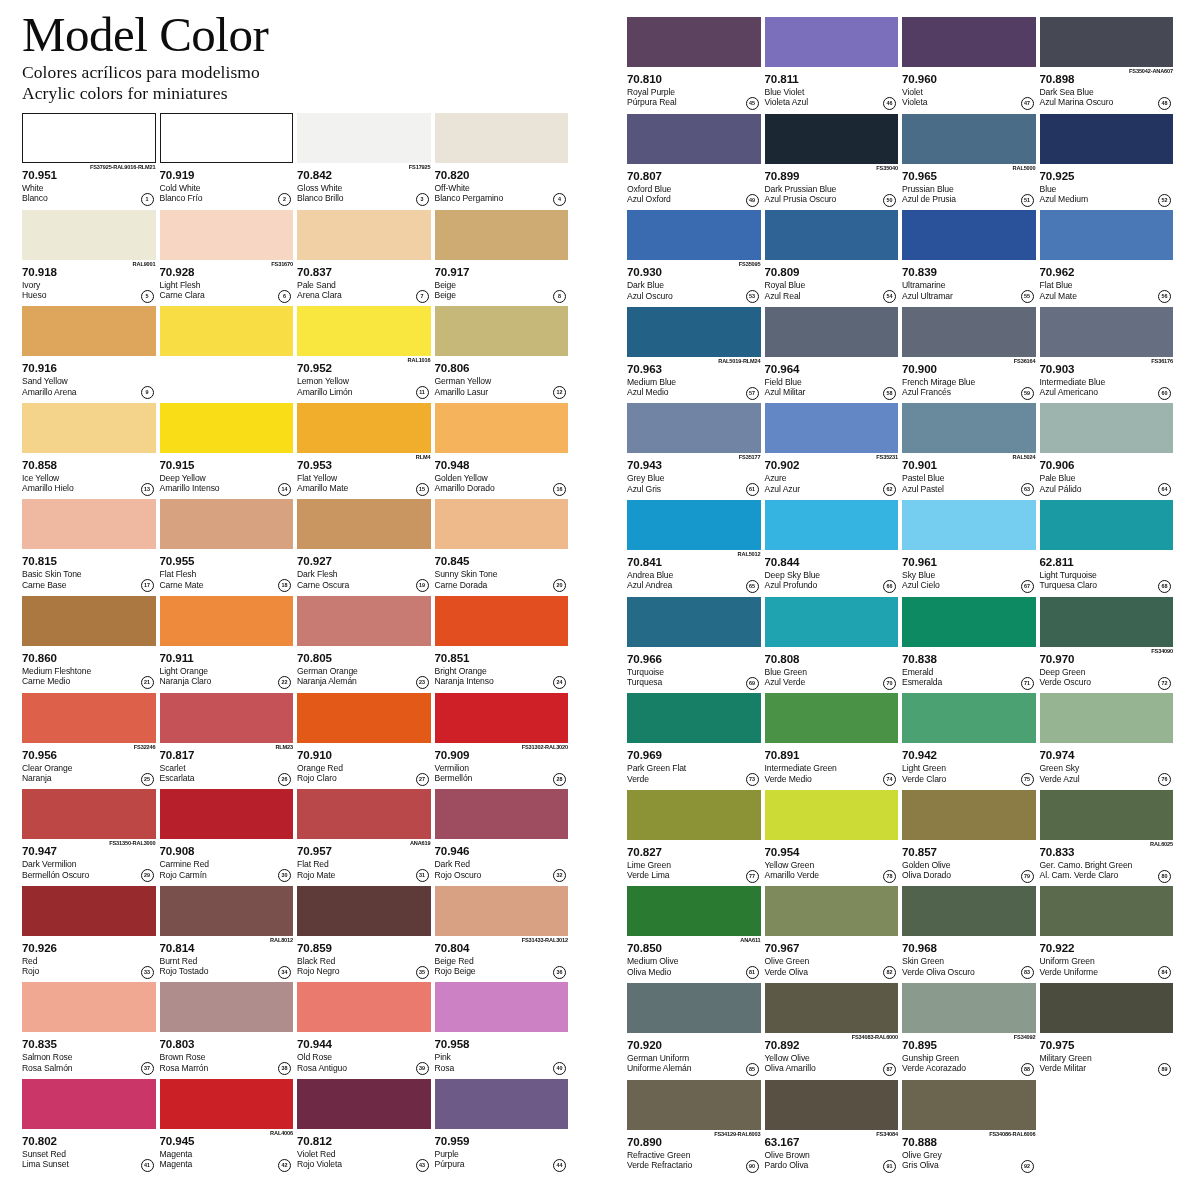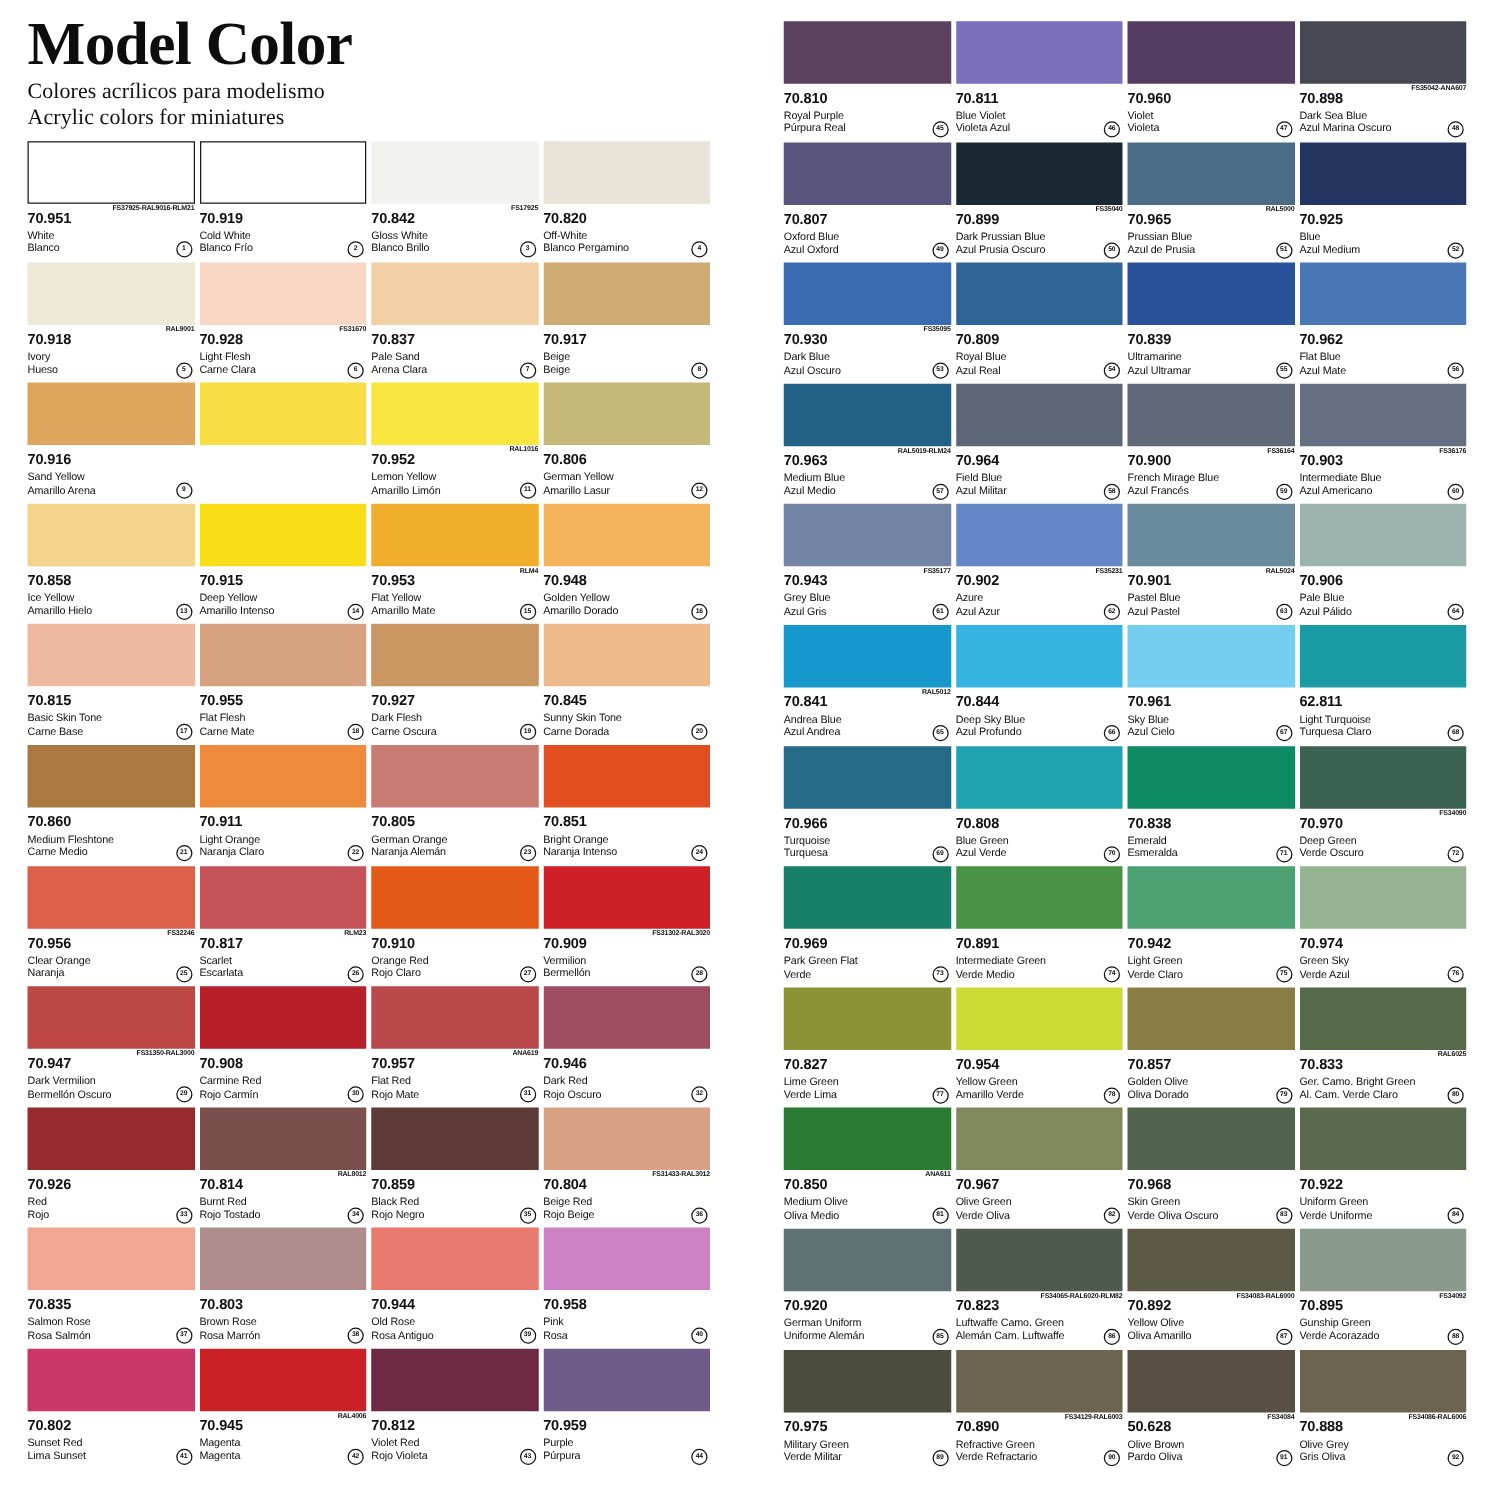--- a/index.html
+++ b/index.html
@@ -8,21 +8,21 @@
     background:#ffffff;
     font-family:"Liberation Sans", sans-serif;
     overflow:hidden;
   }
   #sheet{position:relative;width:1200px;height:1200px;}
 
   
   #masthead{position:absolute;left:22px;top:8px;width:560px;}
   #title{
     font-family:"Liberation Serif", serif;
-    font-weight:bold;
+    font-weight:normal;
     font-size:49px;
     line-height:54px;
     letter-spacing:-0.5px;
     color:#0d0d0d;
     margin:0;
   }
   .subline{
     font-family:"Liberation Serif", serif;
     font-size:17.5px;
     line-height:20.5px;
@@ -454,42 +454,38 @@
         </div>
         <div class="cell">
           <div class="swatch" style="background: rgb(91, 106, 77);"></div>
           <div class="meta"><span class="code">70.922</span><div class="en">Uniform Green</div><div class="es">Verde Uniforme</div><div class="badge">84</div></div>
         </div>
         <div class="cell">
           <div class="swatch" style="background: rgb(95, 113, 114);"></div>
           <div class="meta"><span class="code">70.920</span><div class="en">German Uniform</div><div class="es">Uniforme Alemán</div><div class="badge">85</div></div>
         </div>
         <div class="cell">
-          <div class="swatch" style="background: rgb(77, 90, 77);"></div>
-          <div class="meta"><span class="code">70.823</span><span class="std">FS34065-RAL6020-RLM82</span><div class="en">Luftwaffe Camo. Green</div><div class="es">Alemán Cam. Luftwaffe</div><div class="badge">86</div></div>
-        </div>
-        <div class="cell">
           <div class="swatch" style="background: rgb(92, 90, 71);"></div>
           <div class="meta"><span class="code">70.892</span><span class="std">FS34083-RAL6000</span><div class="en">Yellow Olive</div><div class="es">Oliva Amarillo</div><div class="badge">87</div></div>
         </div>
         <div class="cell">
           <div class="swatch" style="background: rgb(138, 154, 140);"></div>
           <div class="meta"><span class="code">70.895</span><span class="std">FS34092</span><div class="en">Gunship Green</div><div class="es">Verde Acorazado</div><div class="badge">88</div></div>
         </div>
         <div class="cell">
           <div class="swatch" style="background: rgb(75, 76, 61);"></div>
           <div class="meta"><span class="code">70.975</span><div class="en">Military Green</div><div class="es">Verde Militar</div><div class="badge">89</div></div>
         </div>
         <div class="cell">
           <div class="swatch" style="background: rgb(106, 100, 80);"></div>
           <div class="meta"><span class="code">70.890</span><span class="std">FS34129-RAL6003</span><div class="en">Refractive Green</div><div class="es">Verde Refractario</div><div class="badge">90</div></div>
         </div>
         <div class="cell">
           <div class="swatch" style="background: rgb(87, 80, 67);"></div>
-          <div class="meta"><span class="code">50.628</span><span class="std">FS34084</span><div class="en">Olive Brown</div><div class="es">Pardo Oliva</div><div class="badge">91</div></div>
+          <div class="meta"><span class="code">63.167</span><span class="std">FS34084</span><div class="en">Olive Brown</div><div class="es">Pardo Oliva</div><div class="badge">91</div></div>
         </div>
         <div class="cell">
           <div class="swatch" style="background: rgb(107, 101, 80);"></div>
           <div class="meta"><span class="code">70.888</span><span class="std">FS34086-RAL6006</span><div class="en">Olive Grey</div><div class="es">Gris Oliva</div><div class="badge">92</div></div>
         </div>
       </div>
   </div>
 
 </div>
 

